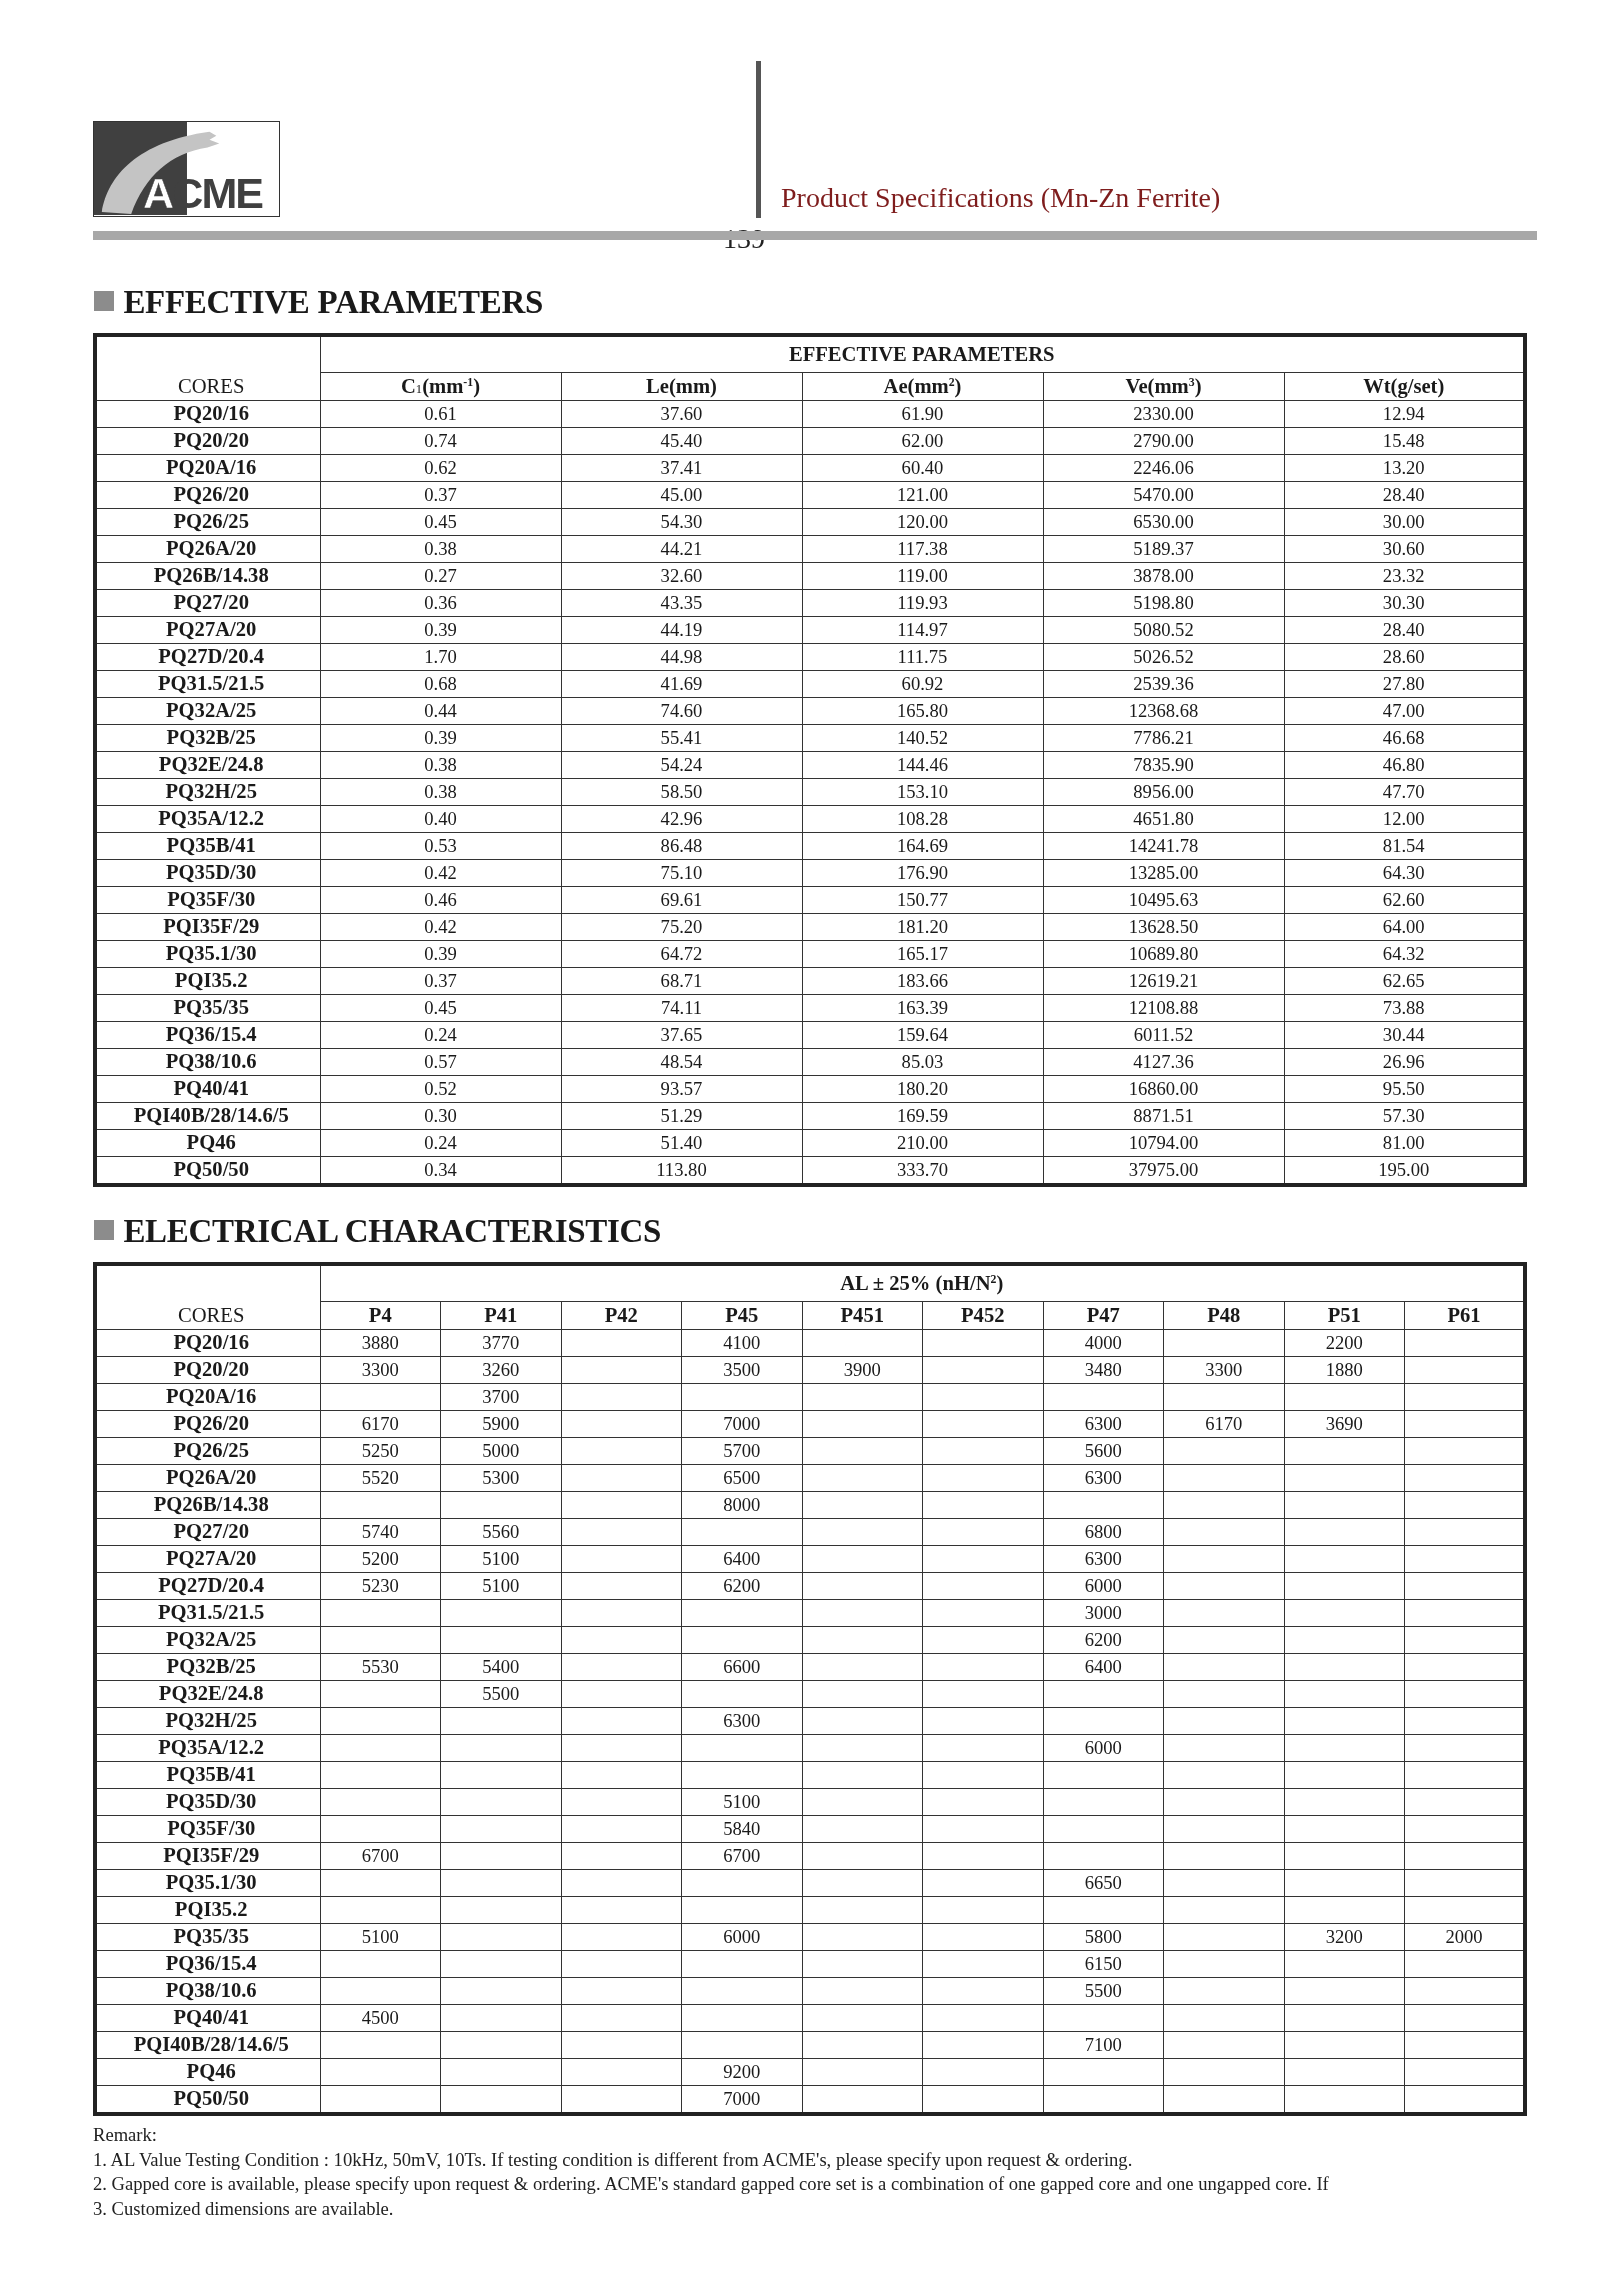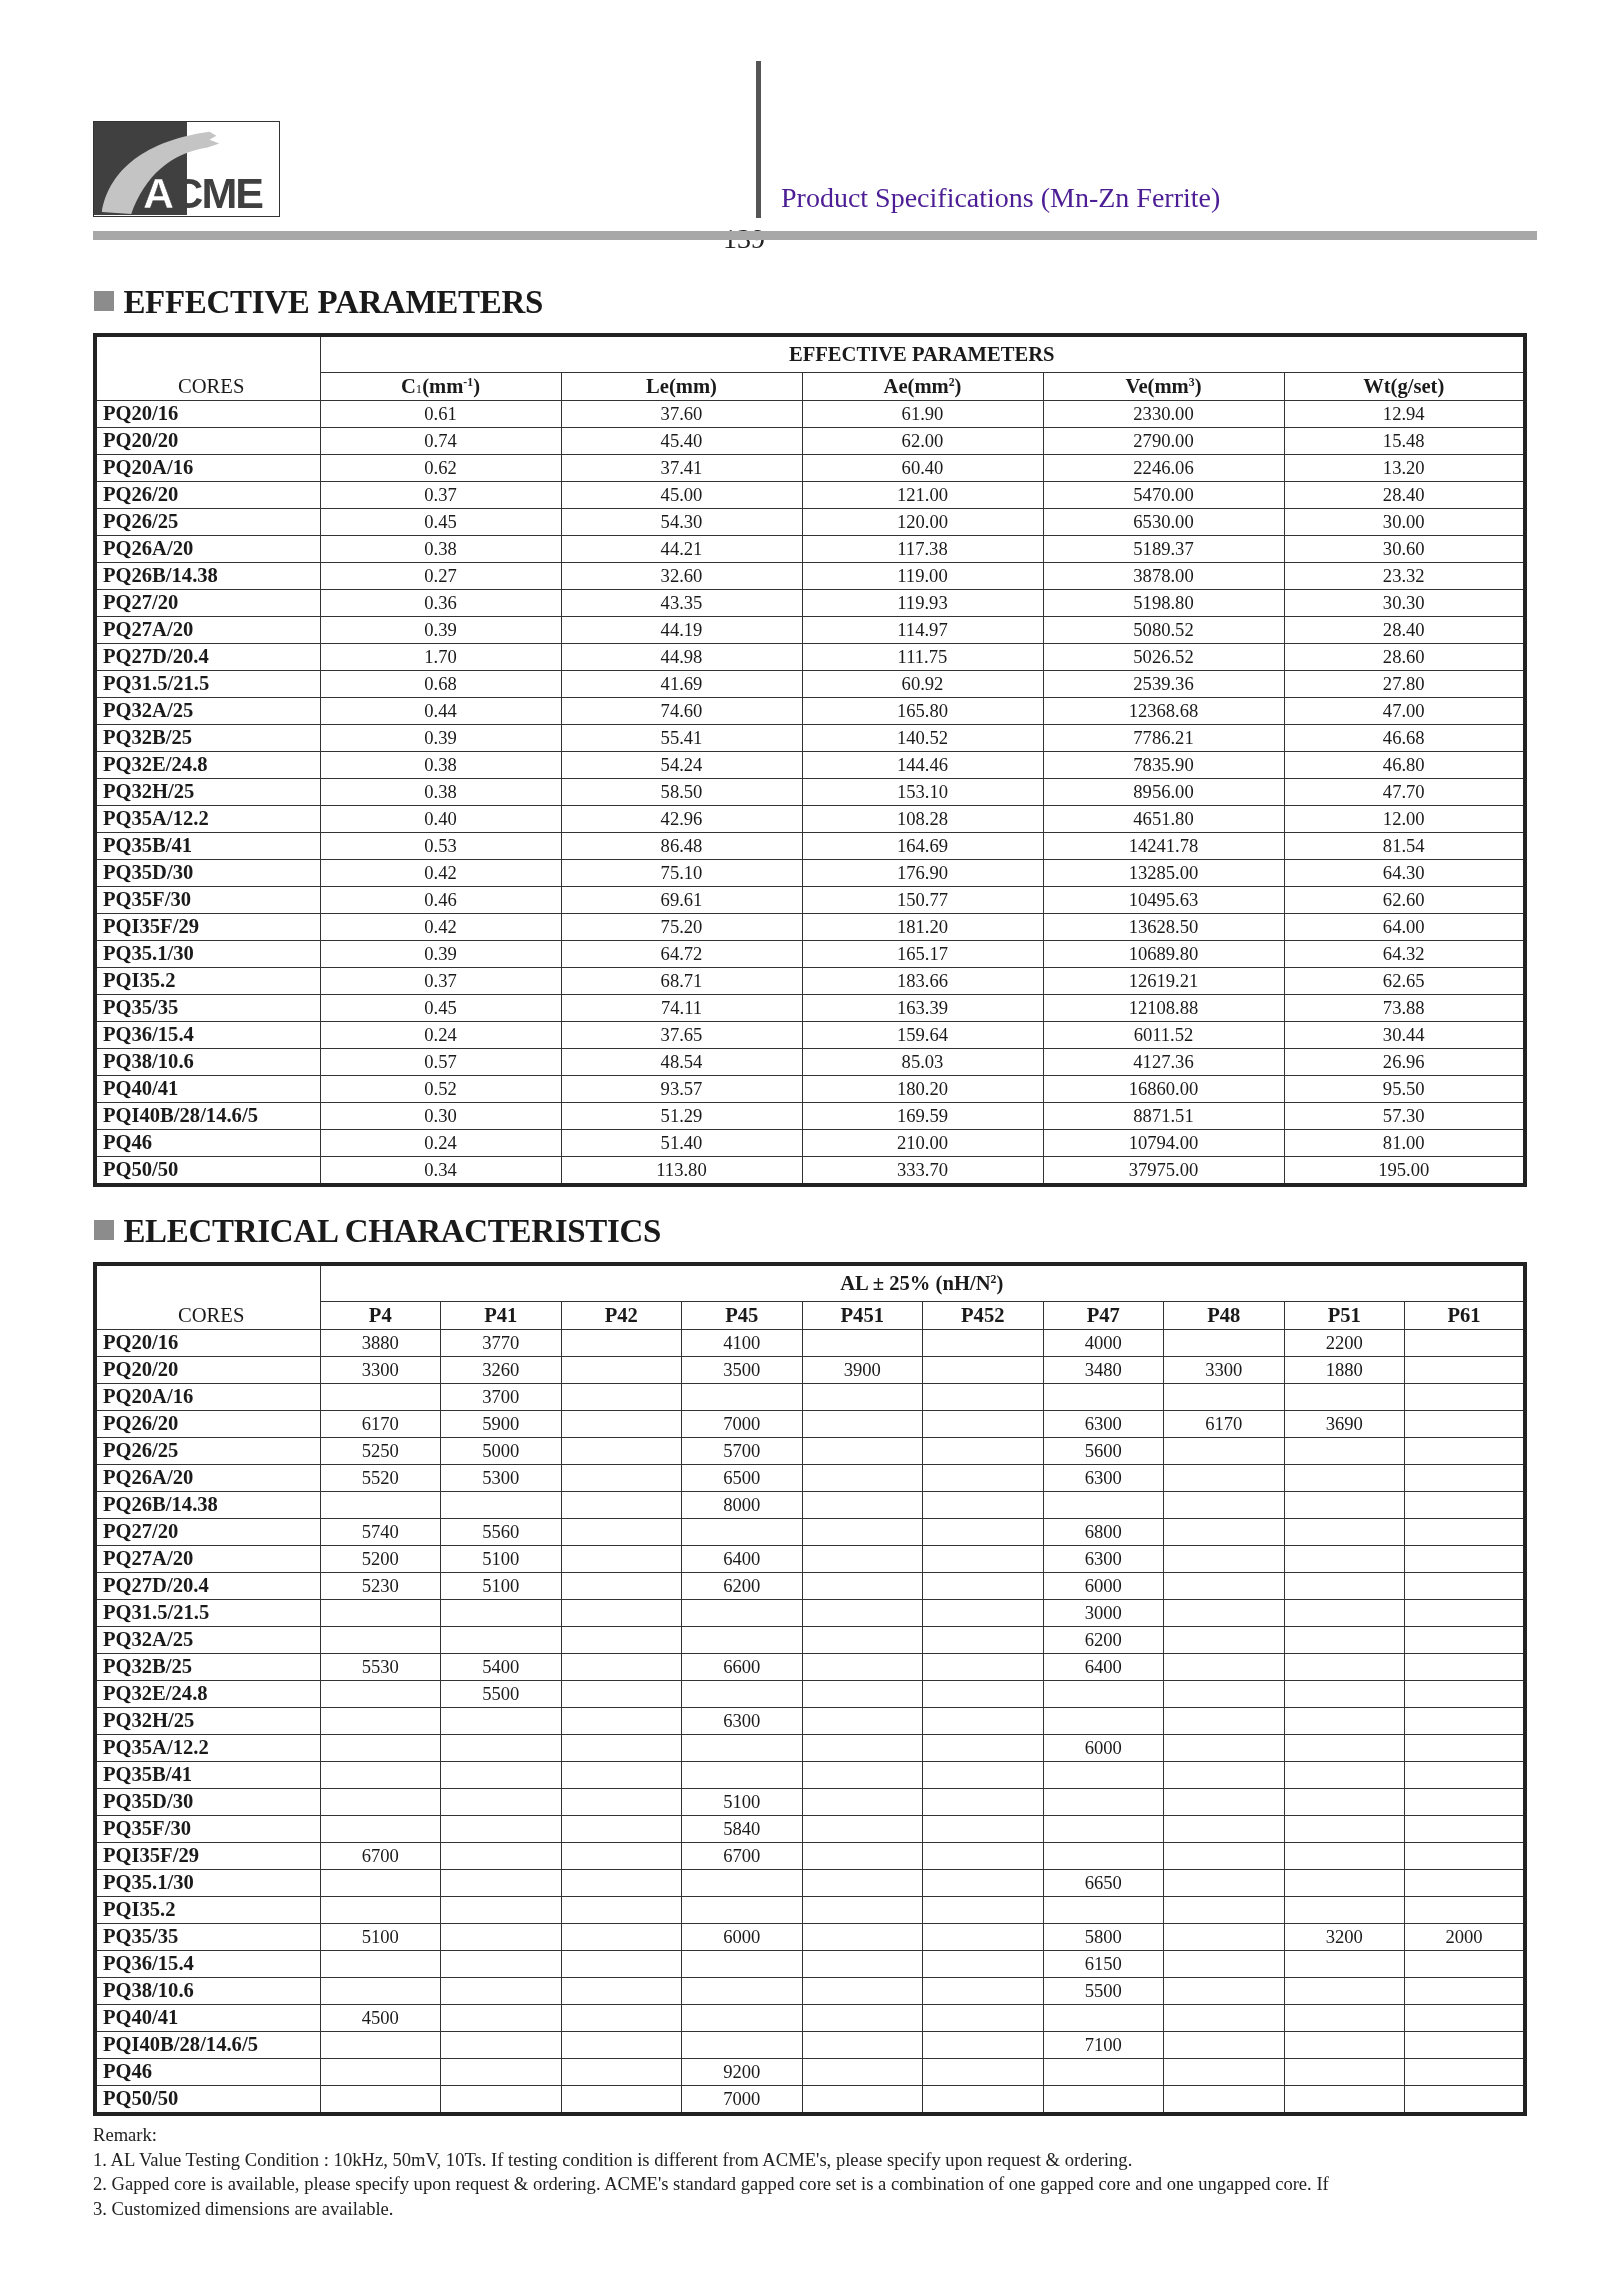--- a/index.html
+++ b/index.html
@@ -5,36 +5,36 @@
   html, body { margin: 0; padding: 0; background: #ffffff; }
   body { width: 1621px; height: 2293px; position: relative; overflow: hidden;
          font-family: "Liberation Serif", "DejaVu Serif", serif; color: #1a1a1a; }
 
   
   .logo { position: absolute; left: 93px; top: 121px; width: 187px; height: 96px;
           border: 1.5px solid #333; box-sizing: border-box; background: #fff; overflow: hidden; }
   .logo svg { display: block; }
   .hdr-vbar { position: absolute; left: 756px; top: 61px; width: 4.9px; height: 157px; background: #555; }
   .page-num { position: absolute; left: 723px; top: 182px; font-size: 28px; line-height: 31px; color: #222; margin-top: 41px; }
-  .page-title { position: absolute; left: 781px; top: 182px; font-size: 28px; line-height: 31px; color: #4c1d95; white-space: nowrap; }
+  .page-title { position: absolute; left: 781px; top: 182px; font-size: 28px; line-height: 31px; color: #7f1d1d; white-space: nowrap; }
   .hdr-rule { position: absolute; left: 93px; top: 231px; width: 1444px; height: 8.8px; background: #a8a8a8; }
 
   
   .section-heading { position: absolute; left: 94px; font-weight: bold; font-size: 33px; line-height: 37px;
                      color: #1a1a1a; white-space: nowrap; letter-spacing: -0.3px; }
   .section-heading .sq { display: inline-block; width: 19.6px; height: 19.6px; background: #8c8c8c;
                          margin-right: 9.8px; vertical-align: 2px; }
 
   
   table.spec { position: absolute; left: 93px; width: 1434px; border-collapse: collapse;
                border: 4.9px solid #222; table-layout: fixed; }
   table.spec td, table.spec th { border: 1px solid #333; padding: 0; height: 26px; line-height: 25.5px;
                                   font-size: 18.6px; text-align: center; font-weight: normal; overflow: hidden; white-space: nowrap; }
   table.spec tr.data-row td { border-top: 1.5px solid #333; border-bottom: 1.5px solid #333; }
-  table.spec td.core { text-align: left; padding-left: 5.9px; font-weight: bold; font-size: 20.6px; }
+  table.spec td.core { text-align: center; padding-left: 5.9px; font-weight: bold; font-size: 20.6px; }
   table.spec th.corner { text-align: center; vertical-align: bottom; padding-left: 5.9px; font-weight: normal; font-size: 20.6px; }
   table.spec th.group { font-weight: bold; font-size: 20.6px; height: 35px; line-height: 35px; vertical-align: bottom; border-bottom: 1.5px solid #333; }
   table.spec th.col { font-weight: bold; font-size: 20.6px; height: 26.5px; line-height: 26.5px; }
   table.spec sup { font-size: 11.8px; vertical-align: 6.9px; line-height: 0; }
   table.spec sub { font-size: 12.7px; vertical-align: 0; line-height: 0; font-weight: normal; }
 
   #t1 { top: 333px; }
   #t2 { top: 1262px; }
   #t1 col.c-core, #t2 col.c-core { width: 225px; }
 

